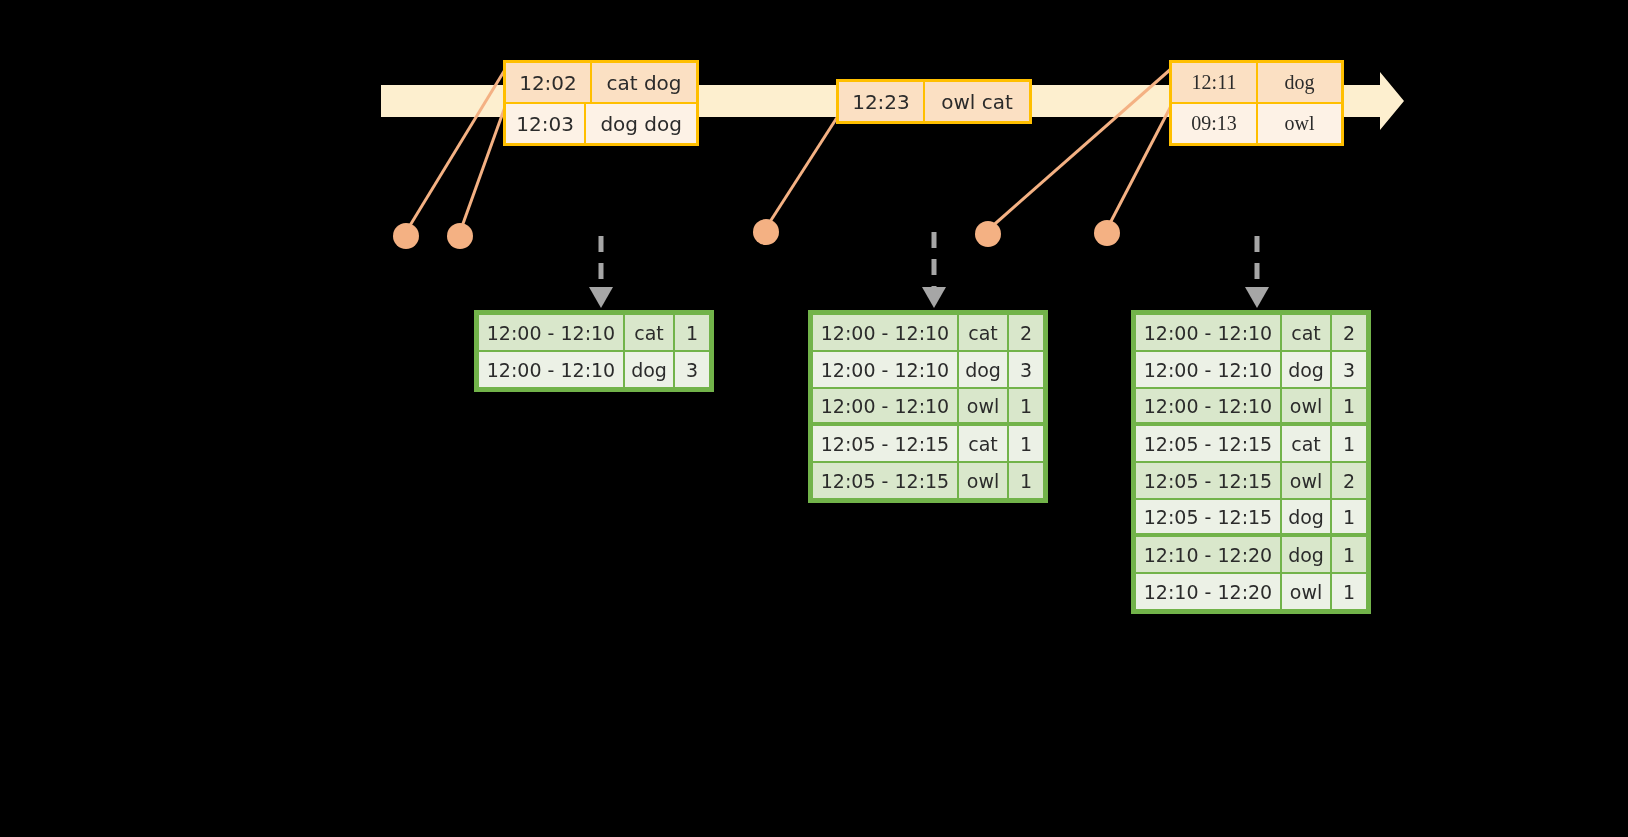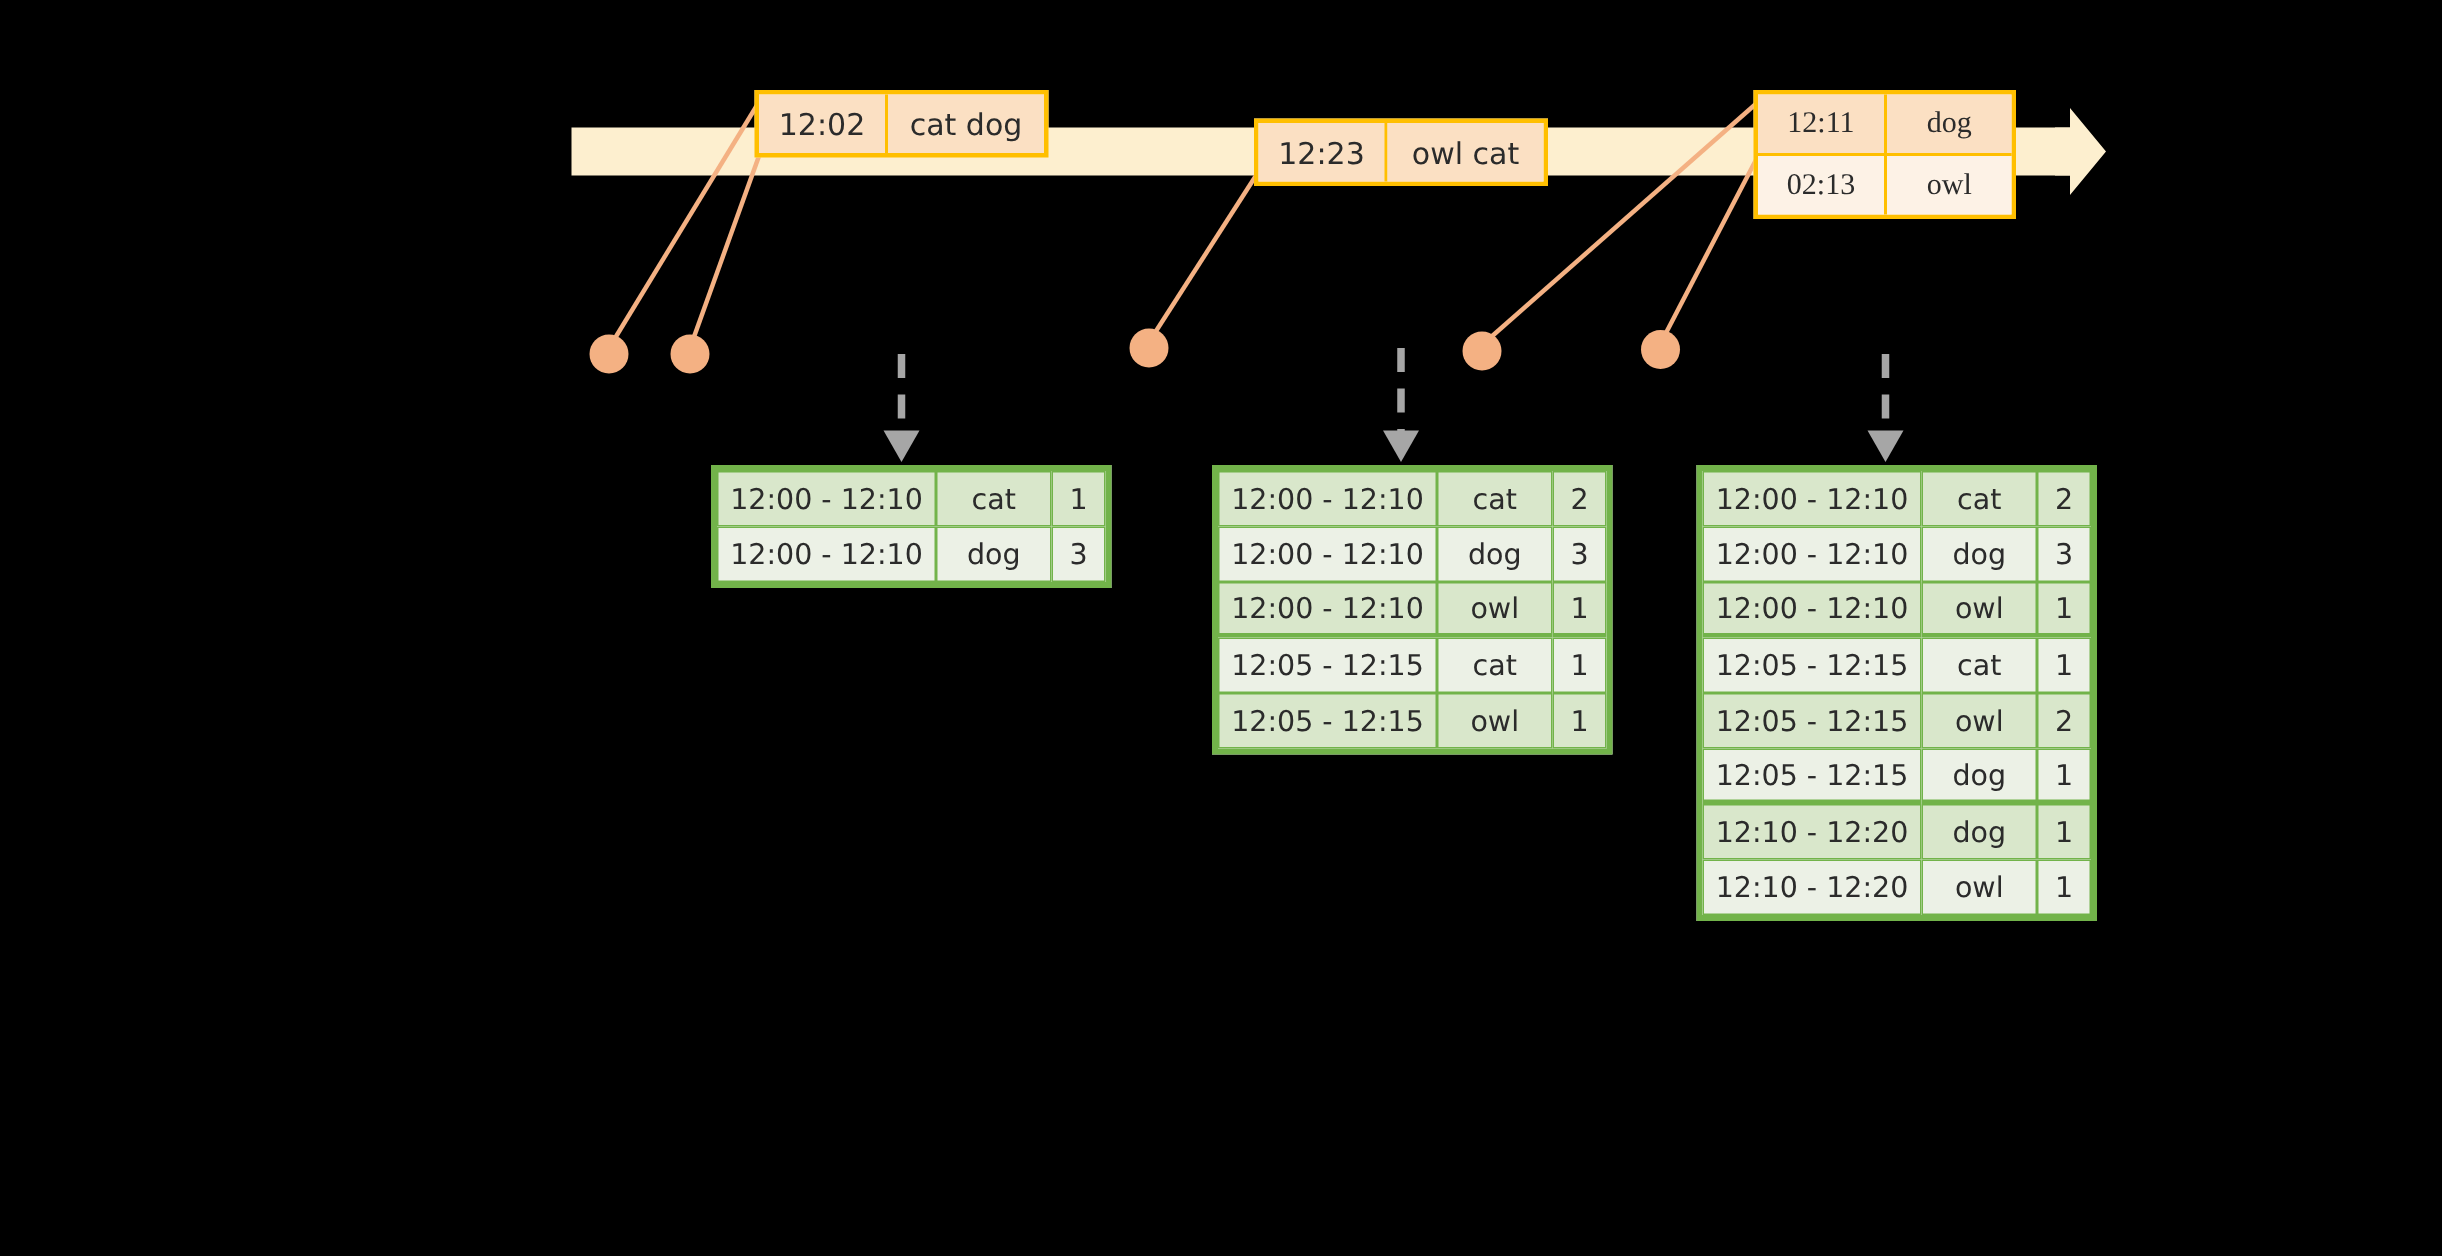--- a/index.html
+++ b/index.html
@@ -91,21 +91,21 @@
     display: flex;
     align-items: center;
     justify-content: center;
     font-size: 19px;
     color: #2b2b2b;
     box-sizing: border-box;
     border: 1.5px solid #72b34a;
     white-space: nowrap;
   }
   .res-cell.window { width: 146px; }
-  .res-cell.word   { width: 77px;  }
+  .res-cell.word   { width: 50px;  }
   .res-cell.count  { width: 36px;  }
   .shade-a .res-cell { background: #d9e7cb; }
   .shade-b .res-cell { background: #ecf1e6; }
 
   
   .grp-end .res-cell { border-bottom: 3px solid #72b34a; }
 </style>
 </head>
 <body>
 
@@ -145,34 +145,38 @@
       <polygon points="1245,287 1269,287 1257,308" fill="#a6a6a6"></polygon>
     </g>
   </svg>
 
   <div id="event-boxes">
       <div class="event-box" style="left: 503px; top: 60px; width: 196px;">
         <div class="event-row ev-shade-0">
           <div class="event-cell time">12:02</div>
           <div class="event-cell words">cat dog</div>
         </div>
+        <div class="event-row ev-shade-1">
+          <div class="event-cell time">12:03</div>
+          <div class="event-cell words">dog dog</div>
+        </div>
       </div>
       <div class="event-box" style="left: 836px; top: 79px; width: 196px;">
         <div class="event-row ev-shade-0">
           <div class="event-cell time">12:23</div>
           <div class="event-cell words">owl cat</div>
         </div>
       </div>
       <div class="event-box" style="left: 1169px; top: 60px; width: 175px; font-family: Liberation Serif, serif;">
         <div class="event-row ev-shade-0">
           <div class="event-cell time">12:11</div>
           <div class="event-cell words">dog</div>
         </div>
         <div class="event-row ev-shade-1">
-          <div class="event-cell time">02:13</div>
+          <div class="event-cell time">09:13</div>
           <div class="event-cell words">owl</div>
         </div>
       </div>
     </div>
 
   <div id="result-tables">
       <div class="result-table" style="left: 474px; top: 310px;">
         <div class="res-row shade-a">
           <div class="res-cell window">12:00 - 12:10</div>
           <div class="res-cell word">cat</div>

